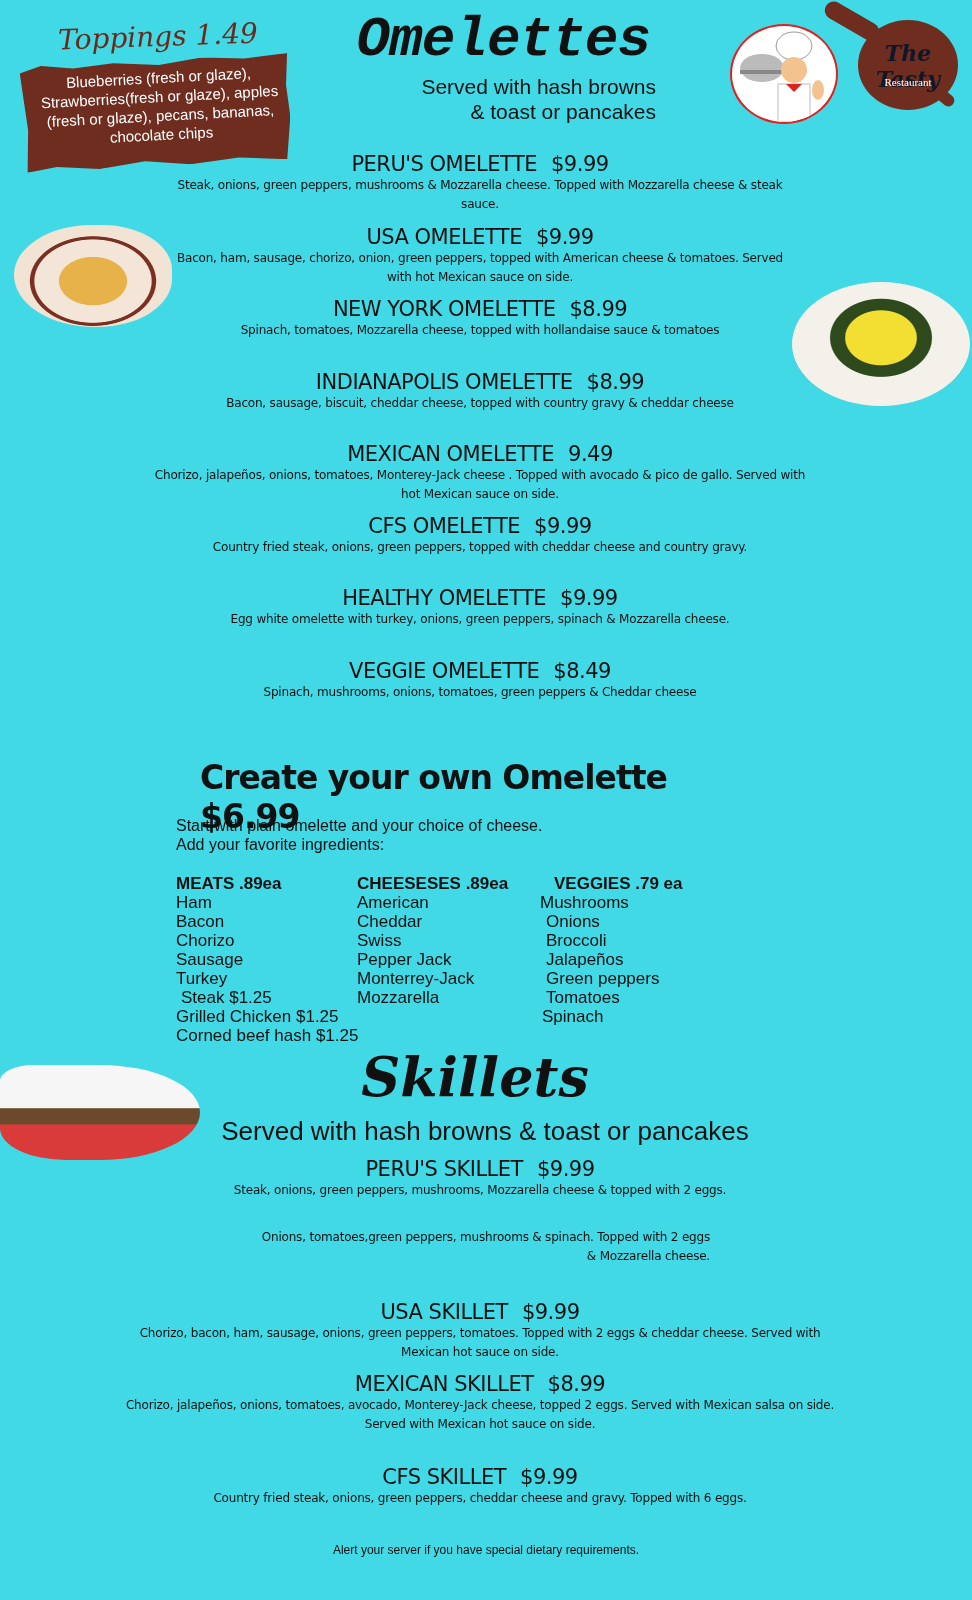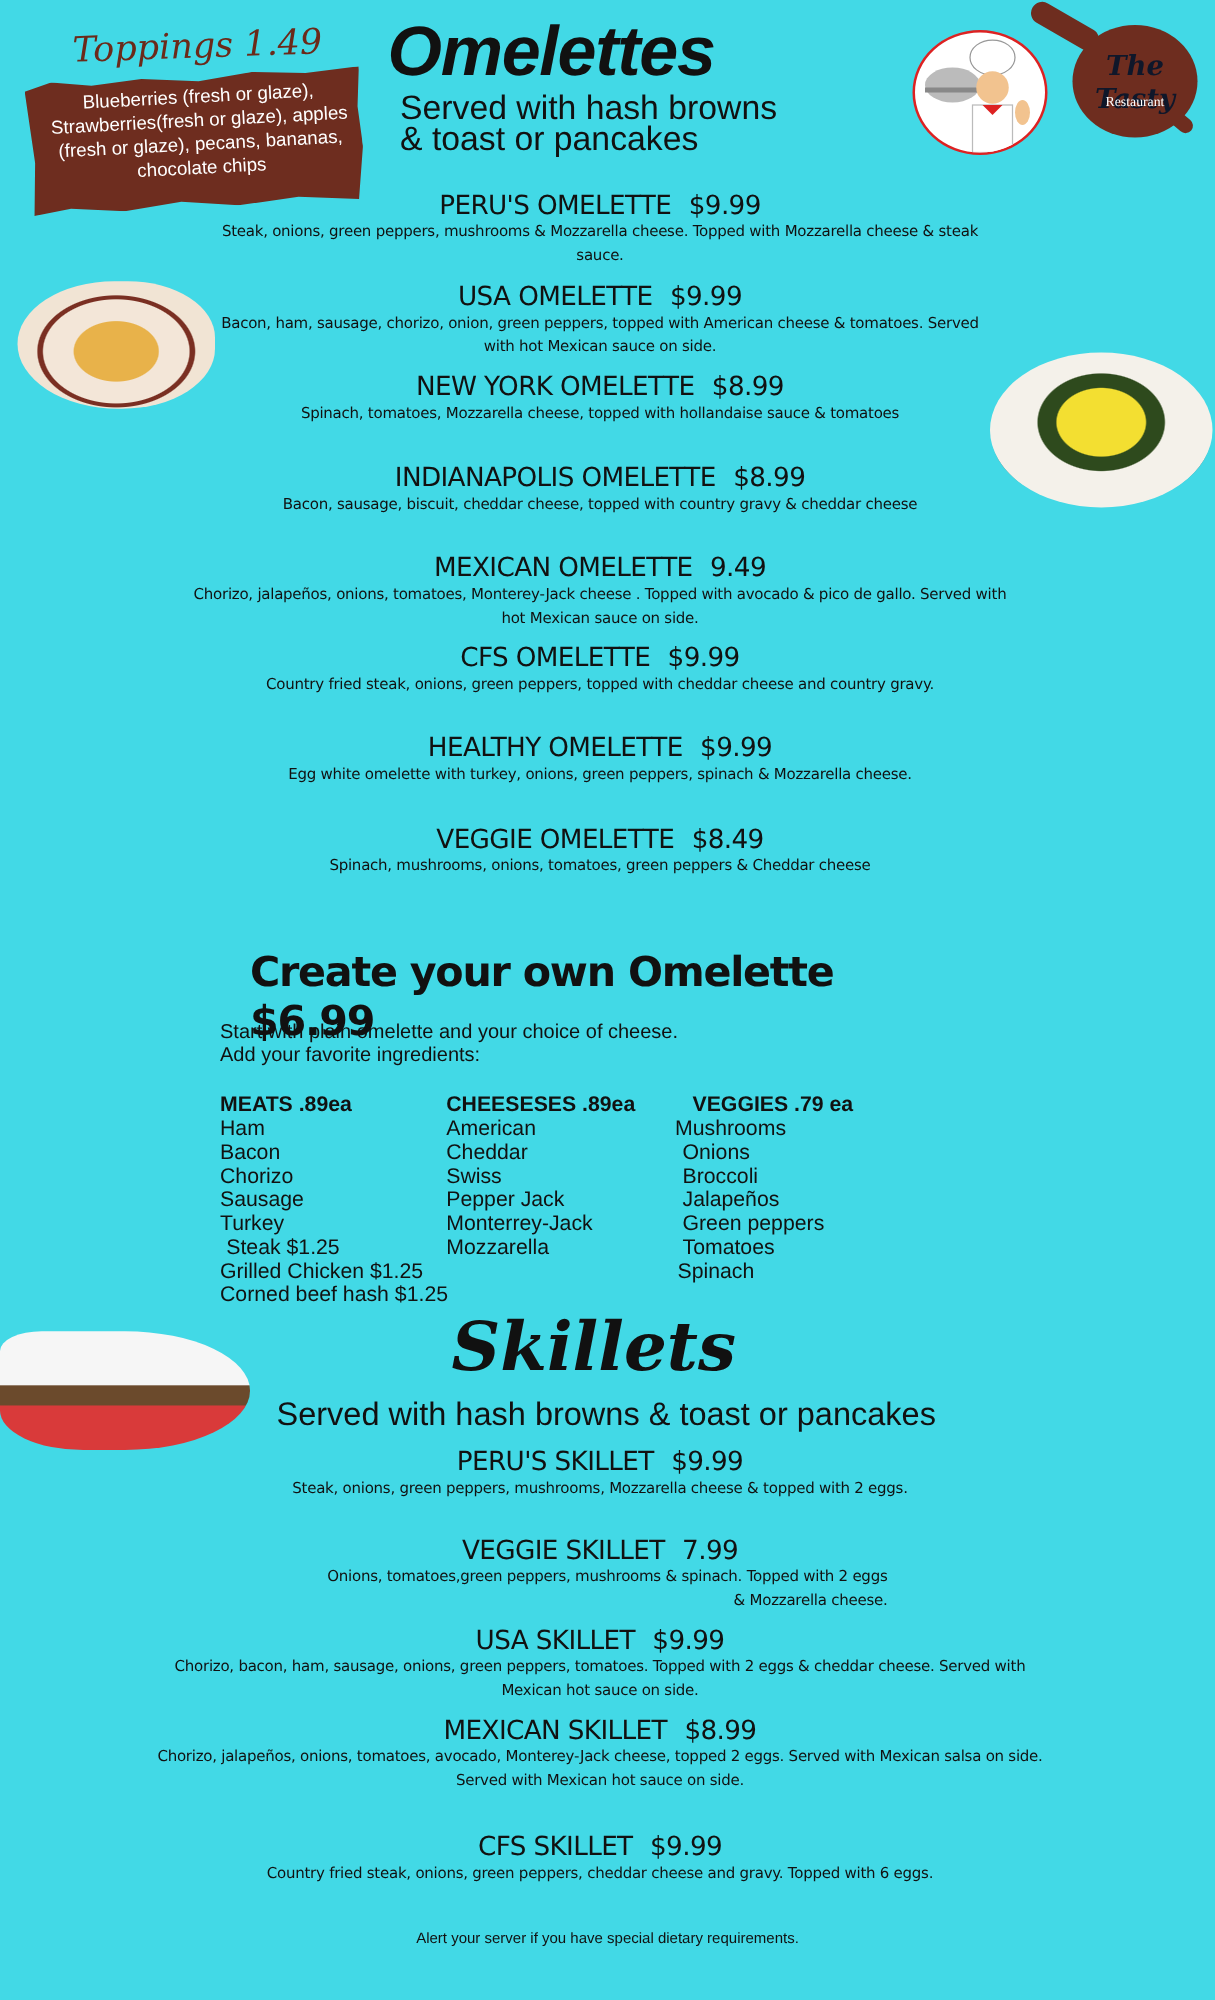--- a/index.html
+++ b/index.html
@@ -24,26 +24,26 @@
   }
   .toppings-text {
     left: 30px; top: 68px; width: 260px;
     color: #fff; font-size: 15px; line-height: 19px; text-align: center;
     transform: rotate(-3deg);
   }
 
   
   .page-title {
     left: 310px; top: 8px; width: 340px;
-    font-family: Liberation Sans, sans-serif; font-style: italic; font-weight: bold;
-    font-size: 56px; text-align: left; letter-spacing: -1px;
+    font-family: Liberation Mono, monospace; font-style: italic; font-weight: bold;
+    font-size: 56px; text-align: right; letter-spacing: -1px;
   }
   .subtitle {
-    left: 320px; top: 74px; width: 320px;
-    font-size: 27px; line-height: 25px; text-align: left;
+    left: 336px; top: 74px; width: 320px;
+    font-size: 21px; line-height: 25px; text-align: right;
   }
 
   
   .chef-circle {
     left: 730px; top: 24px; width: 104px; height: 96px; border-radius: 50%;
     background: #fff; border: 2px solid #d22; overflow: hidden;
   }
   .pan {
     left: 858px; top: 20px; width: 100px; height: 90px; border-radius: 50%;
     background: #6e2d1f;
@@ -221,21 +221,20 @@
 </div>
 
 <div class="abs skillets-title">Skillets</div>
 <div class="abs skillets-sub">Served with hash browns &amp; toast or pancakes</div>
 
 <div class="item" style="top:1157px;">
   <div class="item-name"><span>PERU'S SKILLET</span><span class="price">$9.99</span></div>
   <div class="item-desc" style="padding:0 10px;">Steak, onions, green peppers, mushrooms, Mozzarella cheese &amp; topped with 2 eggs.</div>
 </div>
 <div class="item" style="top:1228px;">
-  <div class="item-name"><span>VEGGIE SKILLET</span><span class="price">7.99</span></div>
   <div class="item-desc" style="padding:0 130px;text-align:right;">Onions, tomatoes,green peppers, mushrooms &amp; spinach. Topped with 2 eggs &amp; Mozzarella cheese.</div>
 </div>
 <div class="item" style="top:1300px;">
   <div class="item-name"><span>USA SKILLET</span><span class="price">$9.99</span></div>
   <div class="item-desc" style="padding:0 0px;">Chorizo, bacon, ham, sausage, onions, green peppers, tomatoes. Topped with 2 eggs &amp; cheddar cheese. Served with Mexican hot sauce on side.</div>
 </div>
 <div class="item" style="top:1372px;">
   <div class="item-name"><span>MEXICAN SKILLET</span><span class="price">$8.99</span></div>
   <div class="item-desc" style="padding:0 0px;">Chorizo, jalapeños, onions, tomatoes, avocado, Monterey-Jack cheese, topped 2 eggs. Served with Mexican salsa on side. Served with Mexican hot sauce on side.</div>
 </div>

